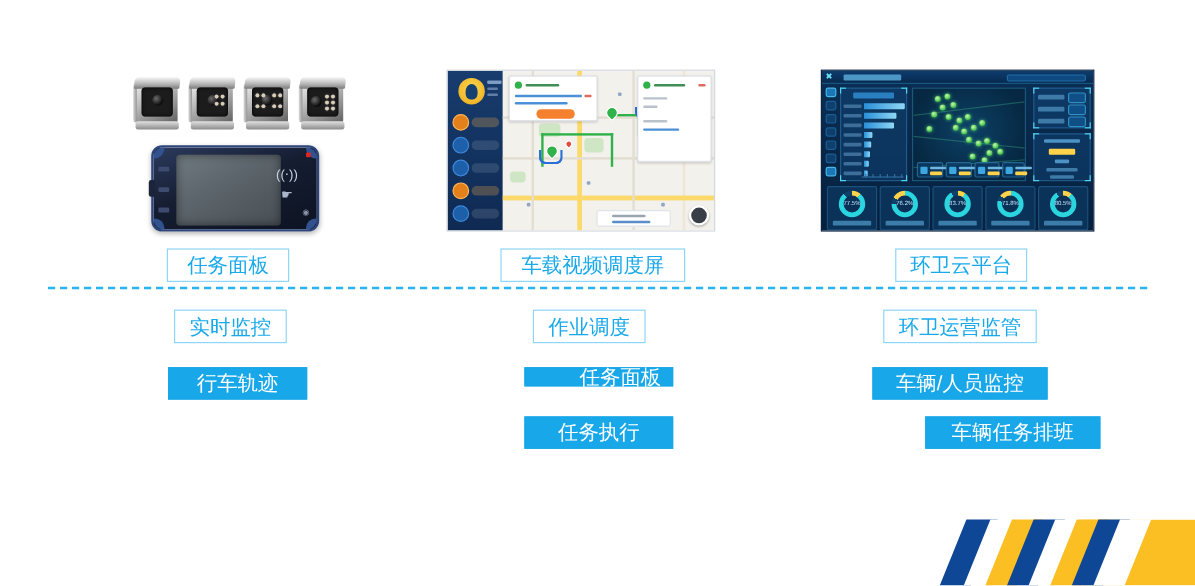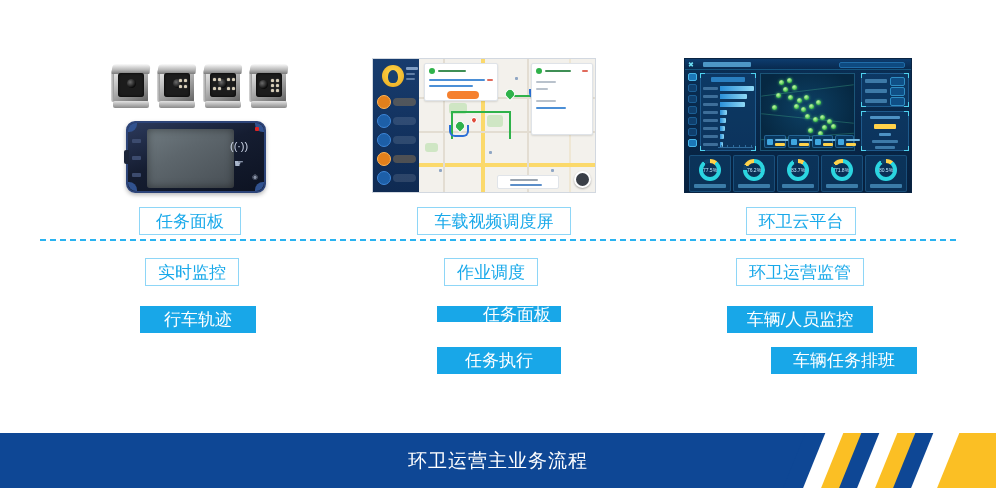--- a/index.html
+++ b/index.html
@@ -648,23 +648,20 @@
   <div class="lbl outline" style="left:736px;top:258px;width:128px;height:28px;">环卫运营监管</div>
 
   <div class="lbl filled" style="left:140px;top:306px;width:116px;height:27px;">行车轨迹</div>
 
   <div class="lbl filled" style="left:437px;top:306px;width:124px;height:16px;padding-left:36px;">任务面板</div>
   <div class="lbl filled" style="left:437px;top:347px;width:124px;height:27px;">任务执行</div>
 
   <div class="lbl filled" style="left:727px;top:306px;width:146px;height:27px;">车辆/人员监控</div>
   <div class="lbl filled" style="left:727px;top:347px;width:146px;height:27px;margin-left:44px;">车辆任务排班</div>
 
-  <div class="footer">
-    <div class="footer-title">环卫运营主业务流程</div>
-  </div>
   <div class="stripes">
     <div class="yellow-block"></div>
     <div class="sl b" style="right:176px;"></div>
     <div class="sl w" style="right:156px;"></div>
     <div class="sl y" style="right:138px;"></div>
     <div class="sl b" style="right:120px;"></div>
     <div class="sl w" style="right:102px;"></div>
     <div class="sl y" style="right:84px;"></div>
     <div class="sl b" style="right:66px;"></div>
     <div class="sl w" style="right:48px;"></div>

